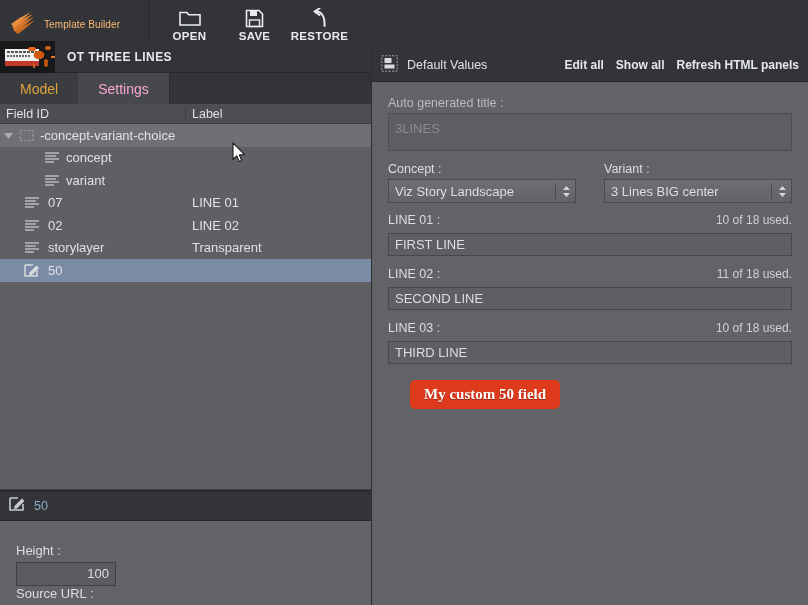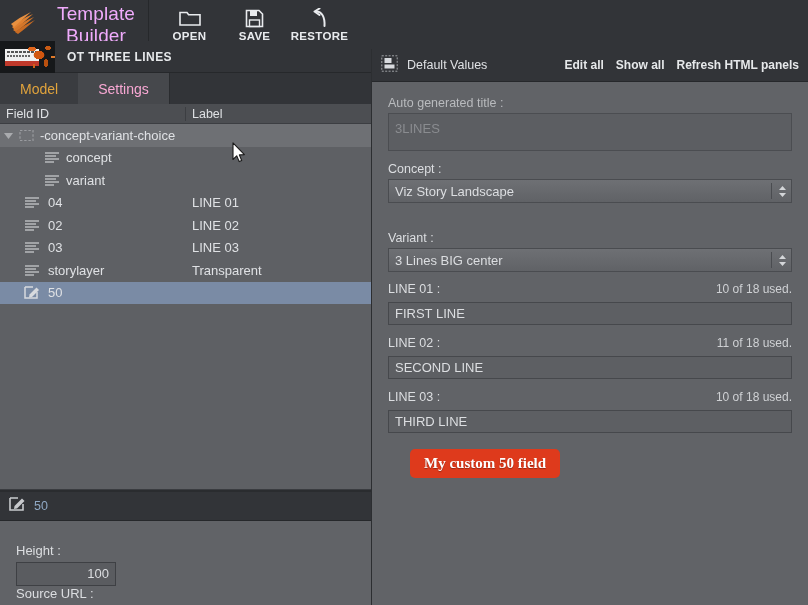--- a/index.html
+++ b/index.html
@@ -13,21 +13,21 @@
 
   
   .toolbar {
     position: absolute; left: 0; top: 0; width: 808px; height: 49px;
     background: #323438; display: flex; align-items: stretch;
   }
   .brand {
     width: 149px; display: flex; align-items: center; gap: 7px;
     padding-left: 9px; border-right: 1px solid #26282b;
   }
-  .brand-label { color: #f0abfc; font-size: 19px; letter-spacing: .1px; text-align: center; }
+  .brand-label { color: #fdba74; font-size: 10px; letter-spacing: .1px; }
   .tb-buttons { display: flex; align-items: flex-start; padding-left: 8px; }
   .tb-btn {
     width: 65px; height: 49px; display: flex; flex-direction: column;
     align-items: center; justify-content: center; gap: 1px; cursor: pointer;
   }
   .tb-btn .ico { height: 22px; display: flex; align-items: center; justify-content: center; }
   .tb-btn .lbl { color: #e9ebee; font-size: 11.5px; font-weight: bold; letter-spacing: .3px; }
 
   
   .left-col { position: absolute; left: 0; top: 41px; width: 372px; height: 556px; background: #4c4e52; }
@@ -122,21 +122,21 @@
   .dv-links { margin-left: auto; display: flex; gap: 12px; }
   .dv-link { color: #e6e8ea; font-size: 12px; font-weight: bold; cursor: pointer; }
   .dv-body { padding: 14px 16px 0 16px; }
   .dv-flabel { color: #b9bbbe; font-size: 12.5px; margin-bottom: 3px; }
   .dv-flabel.bright { color: #dcdee1; }
   .dv-input {
     background: #5d5f63; border: 1px solid #46484c; color: #dcdee1;
     font-size: 13px; height: 23px; line-height: 21px; padding: 0 6px; width: 100%;
   }
   .dv-input.disabled { color: #8a8c90; background: #5c5e62; border-color: #4b4d51; height: 38px; line-height: 30px; }
-  .row2 { display: flex; gap: 28px; margin-bottom: 10px; flex-direction: column; }
+  .row2 { display: flex; gap: 28px; margin-bottom: 10px; }
   .col2 { flex: 1; }
   .sel-wide { width: 100%; }
   .line-head { display: flex; align-items: baseline; margin-bottom: 3px; }
   .used { margin-left: auto; color: #cfd1d4; font-size: 12px; }
   .custom-btn {
     margin: 16px 0 0 22px; background: #de3a1c; color: #ffffff;
     font-family: "Liberation Serif", serif; font-size: 15px; font-weight: bold;
     padding: 6px 14px; border: none; border-radius: 5px; cursor: pointer;
     text-shadow: 0 1px 1px rgba(0,0,0,.35);
   }
@@ -276,21 +276,21 @@
           <span class="icobox">
             <svg width="16" height="13" viewBox="0 0 16 13">
               <g stroke="#c6c8cb" stroke-width="1.3">
                 <line x1="1" y1="2" x2="15" y2="2"></line>
                   <line x1="1" y1="5" x2="12" y2="5"></line>
                 <line x1="1" y1="8" x2="15" y2="8"></line>
                   <line x1="1" y1="11" x2="10" y2="11"></line>
               </g>
             </svg>
           </span>
-          <span style="padding-left:6px">04</span>
+          <span style="padding-left:6px">07</span>
         </div>
         <div class="lab">LINE 01</div>
       </div>
 
       <div class="trow">
         <div class="fid" style="padding-left:22px">
           <span class="icobox">
             <svg width="16" height="13" viewBox="0 0 16 13">
               <g stroke="#c6c8cb" stroke-width="1.3">
                 <line x1="1" y1="2" x2="15" y2="2"></line>
@@ -298,36 +298,20 @@
                 <line x1="1" y1="8" x2="15" y2="8"></line>
                   <line x1="1" y1="11" x2="10" y2="11"></line>
               </g>
             </svg>
           </span>
           <span style="padding-left:6px">02</span>
         </div>
         <div class="lab">LINE 02</div>
       </div>
 
-      <div class="trow">
-        <div class="fid" style="padding-left:22px">
-          <span class="icobox">
-            <svg width="16" height="13" viewBox="0 0 16 13">
-              <g stroke="#c6c8cb" stroke-width="1.3">
-                <line x1="1" y1="2" x2="15" y2="2"></line>
-                  <line x1="1" y1="5" x2="12" y2="5"></line>
-                <line x1="1" y1="8" x2="15" y2="8"></line>
-                  <line x1="1" y1="11" x2="10" y2="11"></line>
-              </g>
-            </svg>
-          </span>
-          <span style="padding-left:6px">03</span>
-        </div>
-        <div class="lab">LINE 03</div>
-      </div>
 
       <div class="trow">
         <div class="fid" style="padding-left:22px">
           <span class="icobox">
             <svg width="16" height="13" viewBox="0 0 16 13">
               <g stroke="#c6c8cb" stroke-width="1.3">
                 <line x1="1" y1="2" x2="15" y2="2"></line>
                   <line x1="1" y1="5" x2="12" y2="5"></line>
                 <line x1="1" y1="8" x2="15" y2="8"></line>
                   <line x1="1" y1="11" x2="10" y2="11"></line>

